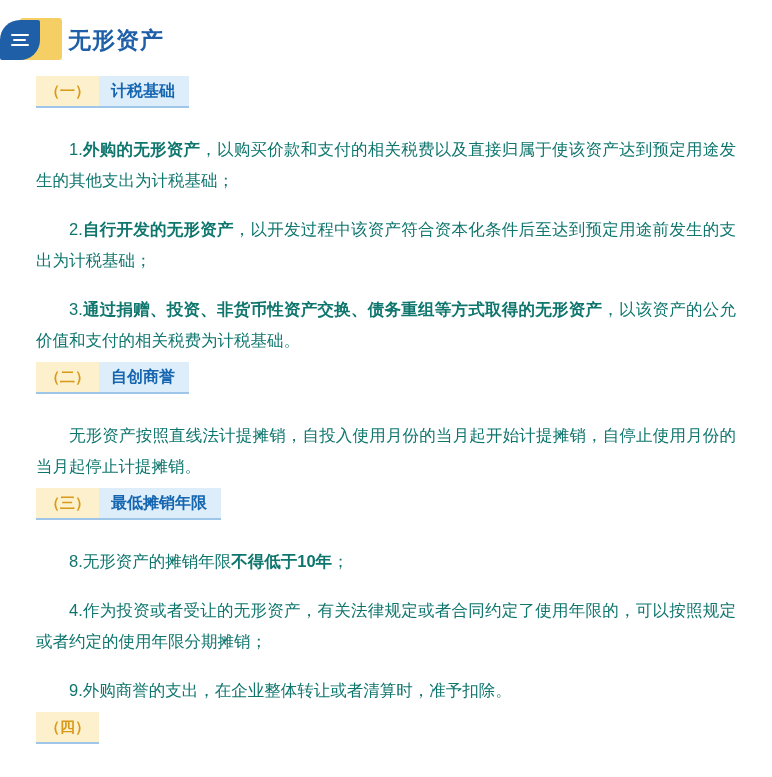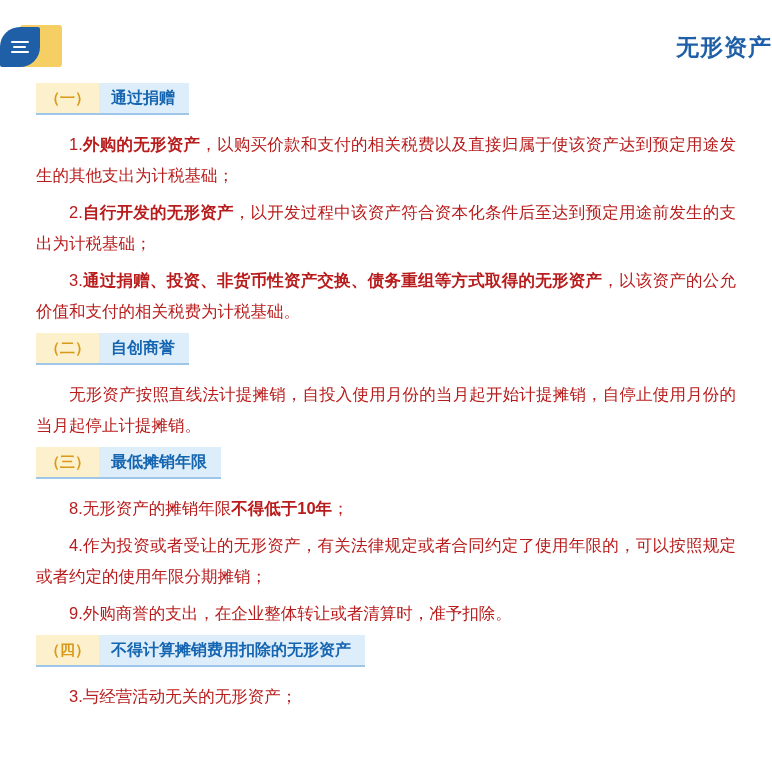--- a/index.html
+++ b/index.html
@@ -18,24 +18,23 @@
     position: relative;
     width: 772px;
     height: 777px;
     box-sizing: border-box;
   }
 
   
   .header {
     display: flex;
     align-items: center;
-    justify-content: space-between;
+    justify-content: flex-start;
     padding-top: 16px;
     padding-bottom: 6px;
-    margin-top: 7px;
   }
   .header-badge {
     position: relative;
     width: 62px;
     height: 48px;
     margin-right: 6px;
     flex: none;
   }
   .badge-back {
     position: absolute;
@@ -104,25 +103,25 @@
     background: #ddeefa;
     color: #1565b0;
     font-weight: bold;
     font-size: 16px;
     padding: 5px 14px 5px 12px;
     line-height: 20px;
     white-space: nowrap;
   }
 
   p.para {
-    margin: 6px 0 4px 0;
+    margin: 18px 0 4px 0;
     font-size: 16.5px;
     line-height: 31px;
     text-align: justify;
-    color: #b91c1c;
+    color: #0f766e;
   }
   p.indent {
     text-indent: 2em;
   }
   .b { font-weight: bold; }
 </style>
 </head>
 <body>
 
 <div class="page">
@@ -138,30 +137,29 @@
         </div>
       </div>
     </div>
     <div class="header-title">无形资产</div>
   </div>
 
   <div class="content">
     <div id="sections-root">
         <div class="section"><div class="sec-head">
             <span class="sec-num">（一）</span>
-            <span class="sec-title">通过捐赠</span>
+            <span class="sec-title">计税基础</span>
           </div><p class="para indent"><span>1.</span><span class="b">外购的无形资产</span><span>，以购买价款和支付的相关税费以及直接归属于使该资产达到预定用途发生的其他支出为计税基础；</span></p><p class="para indent"><span>2.</span><span class="b">自行开发的无形资产</span><span>，以开发过程中该资产符合资本化条件后至达到预定用途前发生的支出为计税基础；</span></p><p class="para indent"><span>3.</span><span class="b">通过捐赠、投资、非货币性资产交换、债务重组等方式取得的无形资产</span><span>，以该资产的公允价值和支付的相关税费为计税基础。</span></p></div>
         <div class="section"><div class="sec-head">
             <span class="sec-num">（二）</span>
             <span class="sec-title">自创商誉</span>
           </div><p class="para indent"><span>无形资产按照直线法计提摊销，自投入使用月份的当月起开始计提摊销，自停止使用月份的当月起停止计提摊销。</span></p></div>
         <div class="section"><div class="sec-head">
             <span class="sec-num">（三）</span>
             <span class="sec-title">最低摊销年限</span>
           </div><p class="para indent"><span>8.无形资产的摊销年限</span><span class="b">不得低于10年</span><span>；</span></p><p class="para indent"><span>4.作为投资或者受让的无形资产，有关法律规定或者合同约定了使用年限的，可以按照规定或者约定的使用年限分期摊销；</span></p><p class="para indent"><span>9.外购商誉的支出，在企业整体转让或者清算时，准予扣除。</span></p></div>
         <div class="section"><div class="sec-head">
             <span class="sec-num">（四）</span>
-            <span class="sec-title">不得计算摊销费用扣除的无形资产</span>
           </div><p class="para indent"><span>3.与经营活动无关的无形资产；</span></p></div>
       </div>
   </div>
 
 </div>
 
 </body></html>

